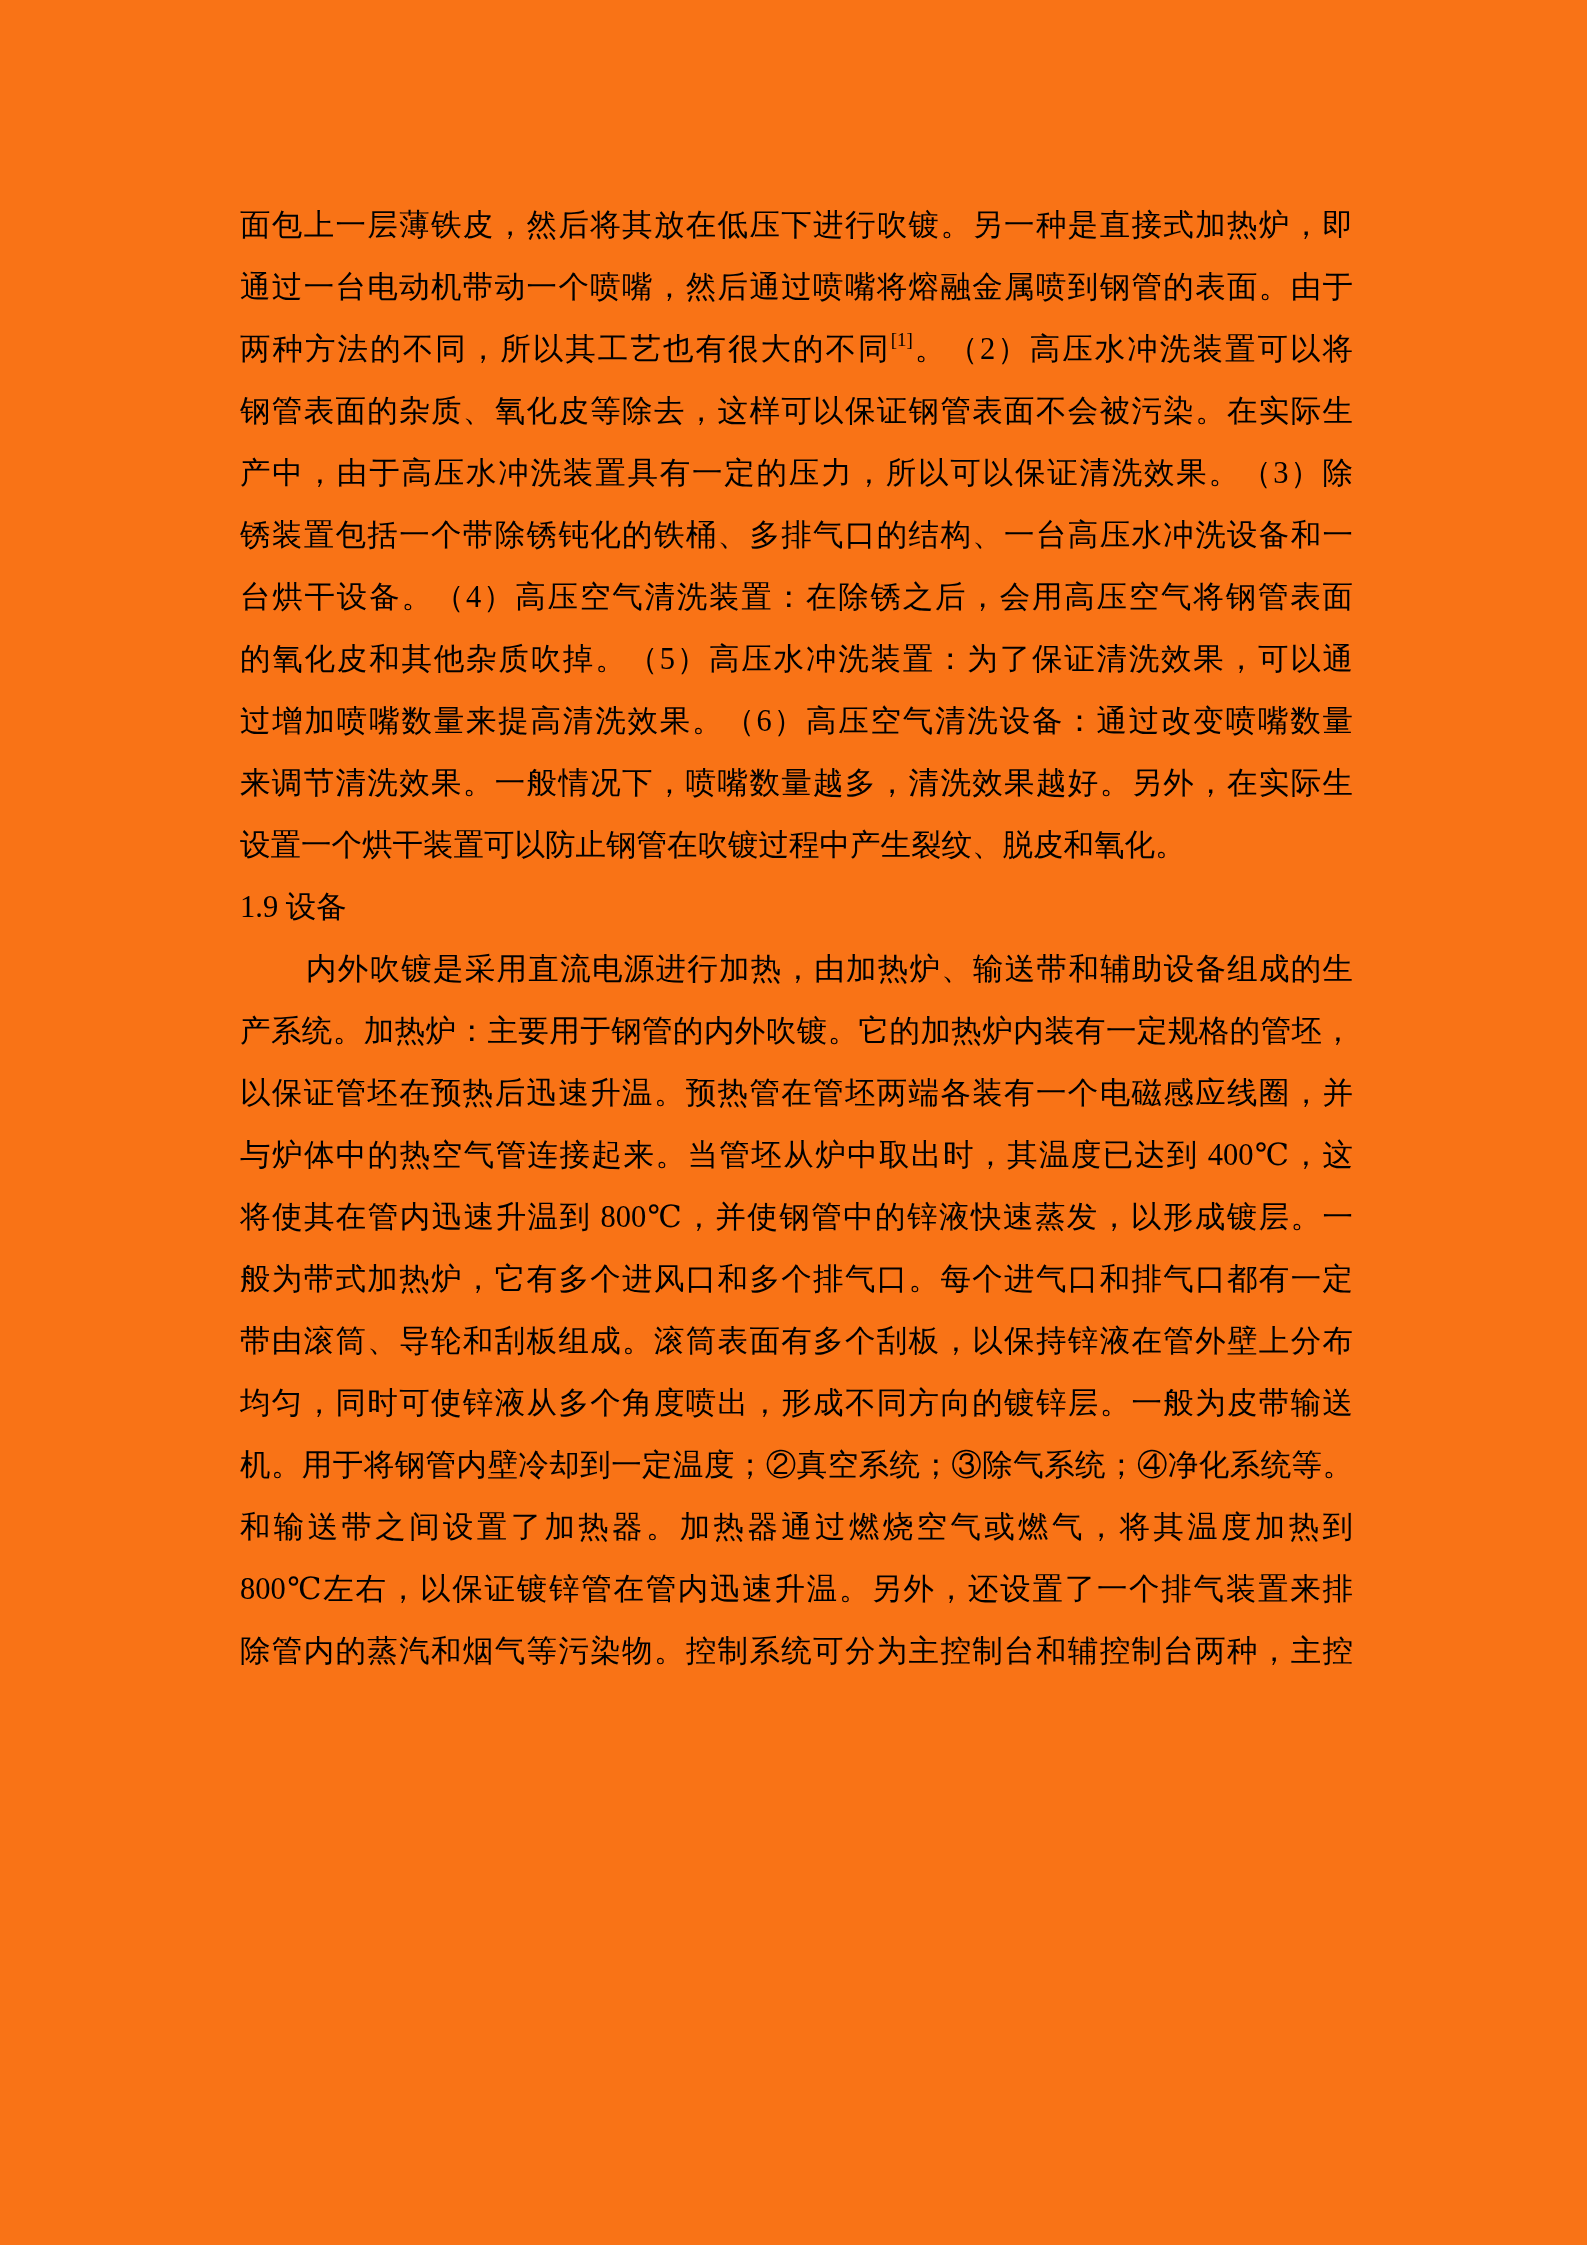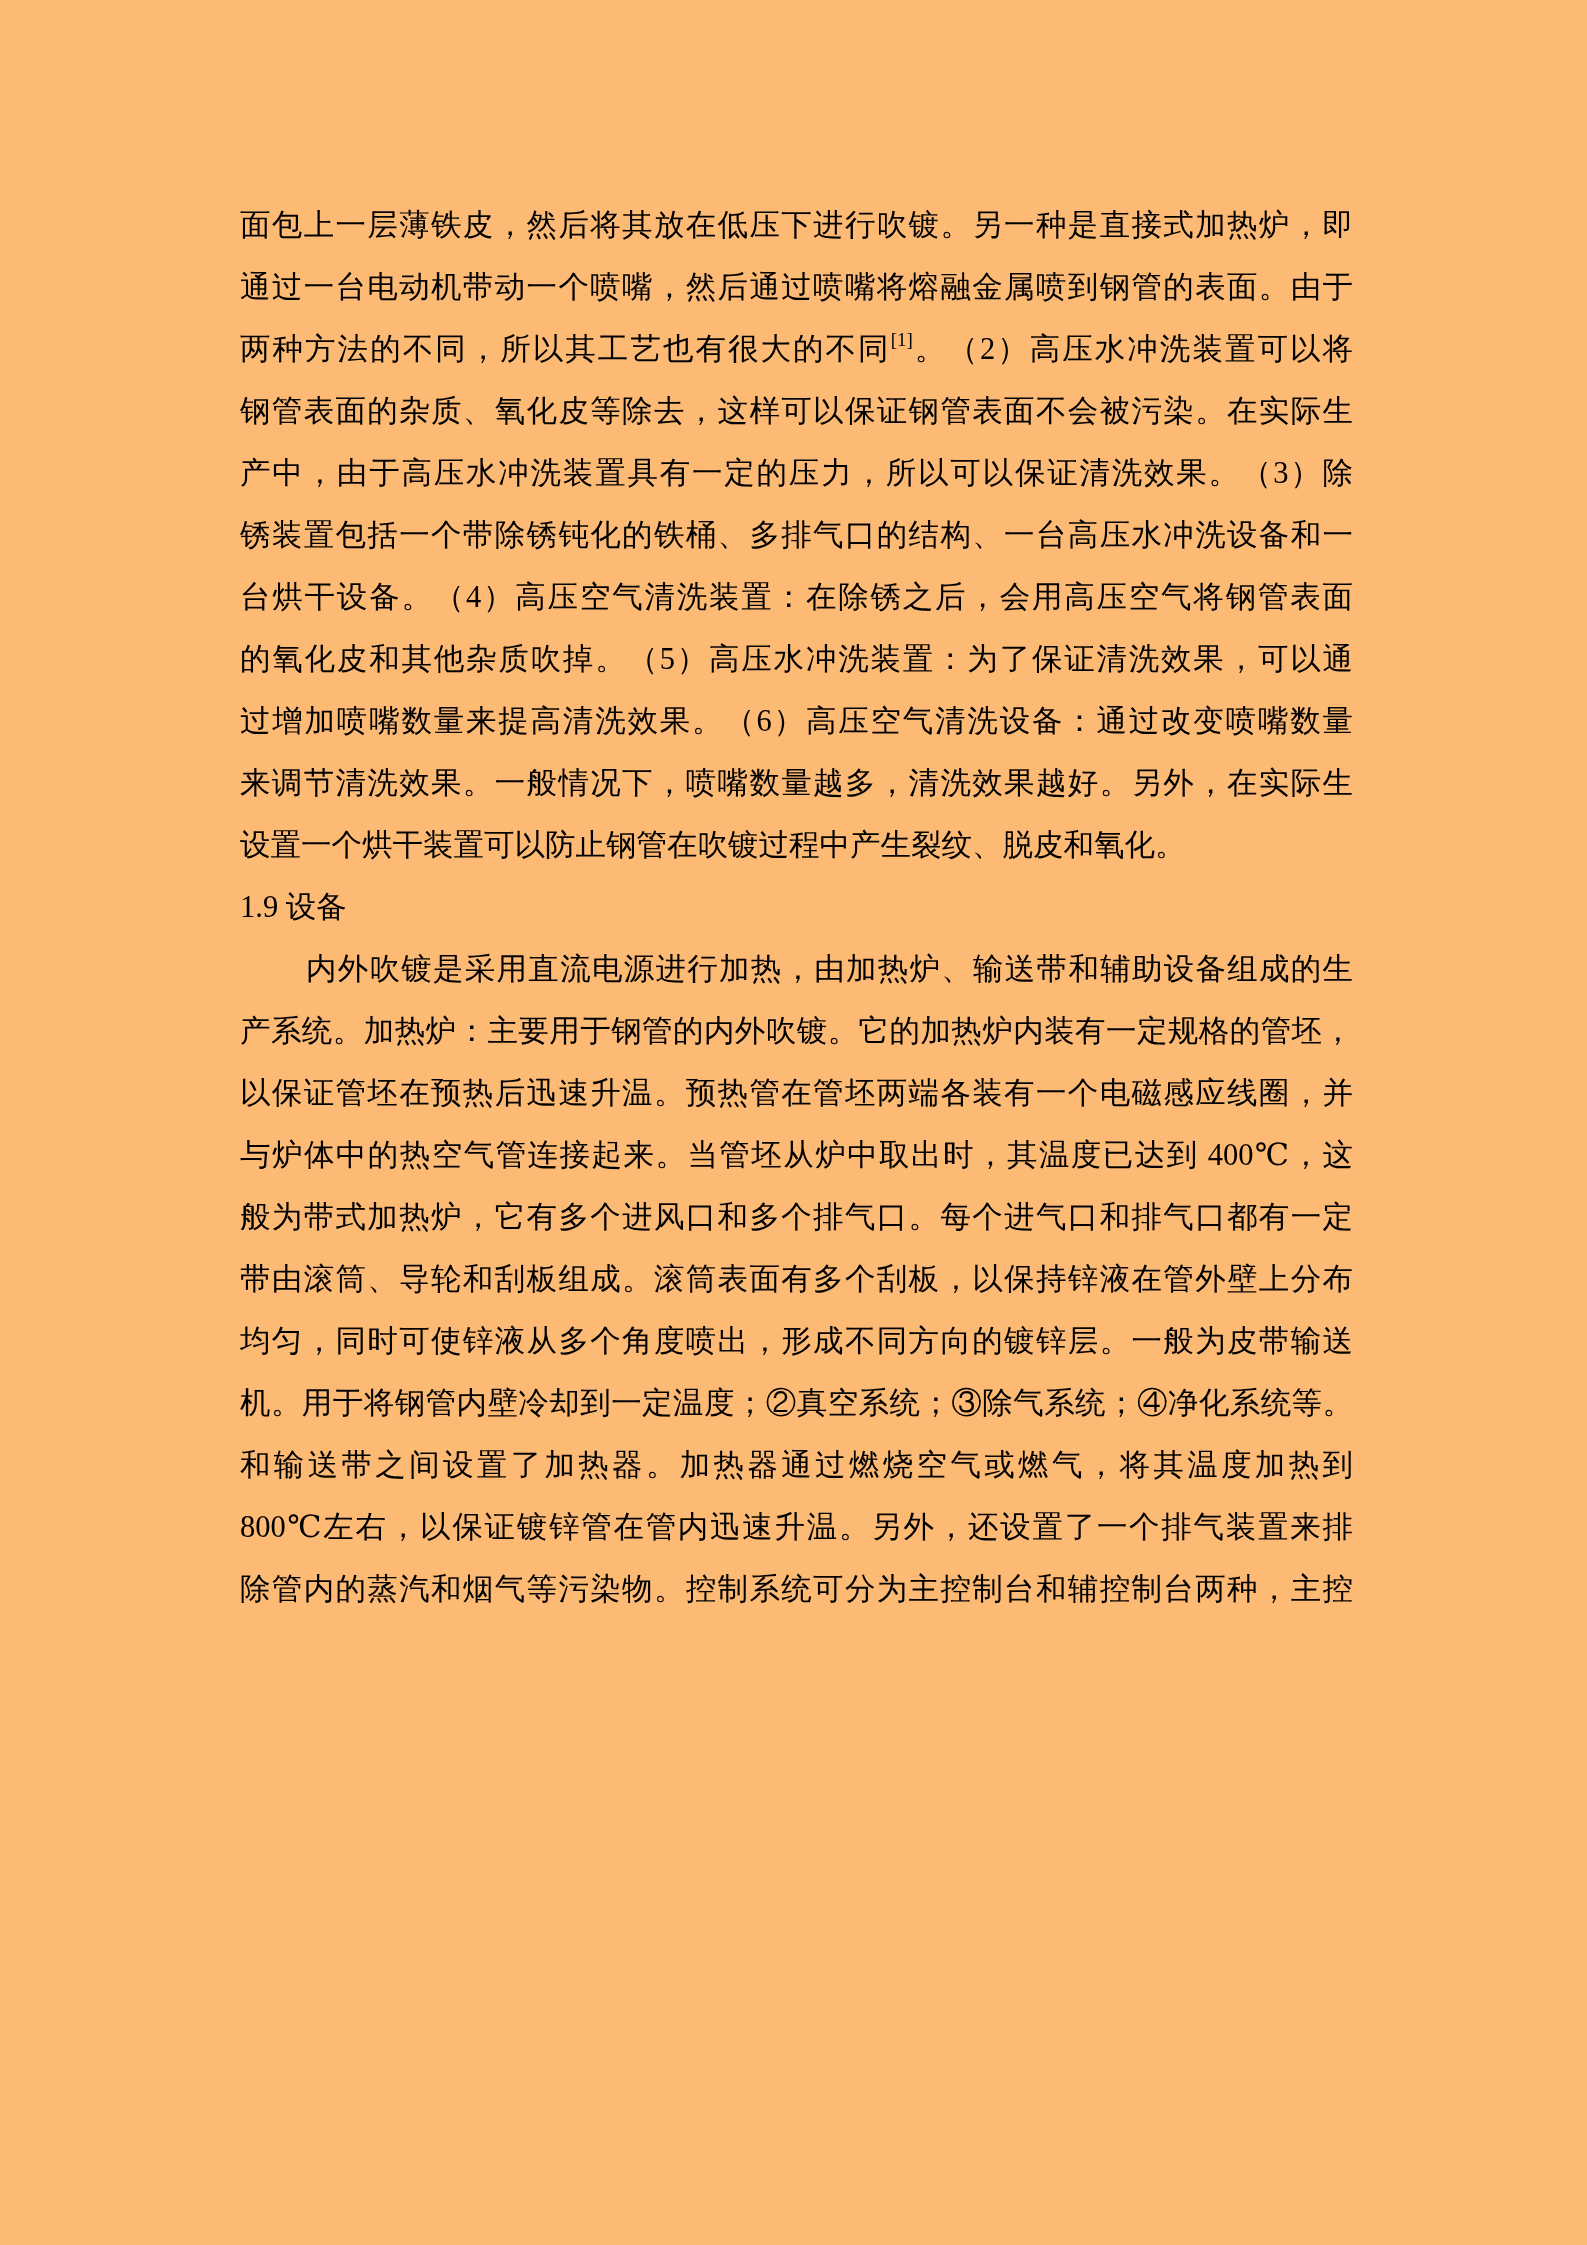--- a/index.html
+++ b/index.html
@@ -4,21 +4,21 @@
 <style>
   html, body {
     margin: 0;
     padding: 0;
     background: #ffffff;
   }
   .page {
     position: relative;
     width: 1587px;
     height: 2245px;
-    background: #fdba74;
+    background: #f97316;
     overflow: hidden;
   }
   .text-block {
     position: absolute;
     left: 240px;
     top: 194px;
     width: 1113px;
     color: #000000;
     font-family: "Liberation Serif", "DejaVu Serif", serif;
     font-size: 30.5px;
@@ -58,20 +58,21 @@
       <div class="line"><span>台烘干设备。（4）高压空气清洗装置：在除锈之后，会用高压空气将钢管表面</span></div>
       <div class="line"><span>的氧化皮和其他杂质吹掉。（5）高压水冲洗装置：为了保证清洗效果，可以通</span></div>
       <div class="line"><span>过增加喷嘴数量来提高清洗效果。（6）高压空气清洗设备：通过改变喷嘴数量</span></div>
       <div class="line"><span>来调节清洗效果。一般情况下，喷嘴数量越多，清洗效果越好。另外，在实际生</span></div>
       <div class="line last"><span>设置一个烘干装置可以防止钢管在吹镀过程中产生裂纹、脱皮和氧化。</span></div>
       <div class="line last"><span>1.9 设备</span></div>
       <div class="line indent"><span>内外吹镀是采用直流电源进行加热，由加热炉、输送带和辅助设备组成的生</span></div>
       <div class="line"><span>产系统。加热炉：主要用于钢管的内外吹镀。它的加热炉内装有一定规格的管坯，</span></div>
       <div class="line"><span>以保证管坯在预热后迅速升温。预热管在管坯两端各装有一个电磁感应线圈，并</span></div>
       <div class="line"><span>与炉体中的热空气管连接起来。当管坯从炉中取出时，其温度已达到 400℃，这</span></div>
+      <div class="line"><span>将使其在管内迅速升温到 800℃，并使钢管中的锌液快速蒸发，以形成镀层。一</span></div>
       <div class="line"><span>般为带式加热炉，它有多个进风口和多个排气口。每个进气口和排气口都有一定</span></div>
       <div class="line"><span>带由滚筒、导轮和刮板组成。滚筒表面有多个刮板，以保持锌液在管外壁上分布</span></div>
       <div class="line"><span>均匀，同时可使锌液从多个角度喷出，形成不同方向的镀锌层。一般为皮带输送</span></div>
       <div class="line"><span>机。用于将钢管内壁冷却到一定温度；②真空系统；③除气系统；④净化系统等。</span></div>
       <div class="line"><span>和输送带之间设置了加热器。加热器通过燃烧空气或燃气，将其温度加热到</span></div>
       <div class="line"><span>800℃左右，以保证镀锌管在管内迅速升温。另外，还设置了一个排气装置来排</span></div>
       <div class="line"><span>除管内的蒸汽和烟气等污染物。控制系统可分为主控制台和辅控制台两种，主控</span></div>
     </div>
 </div>
 

